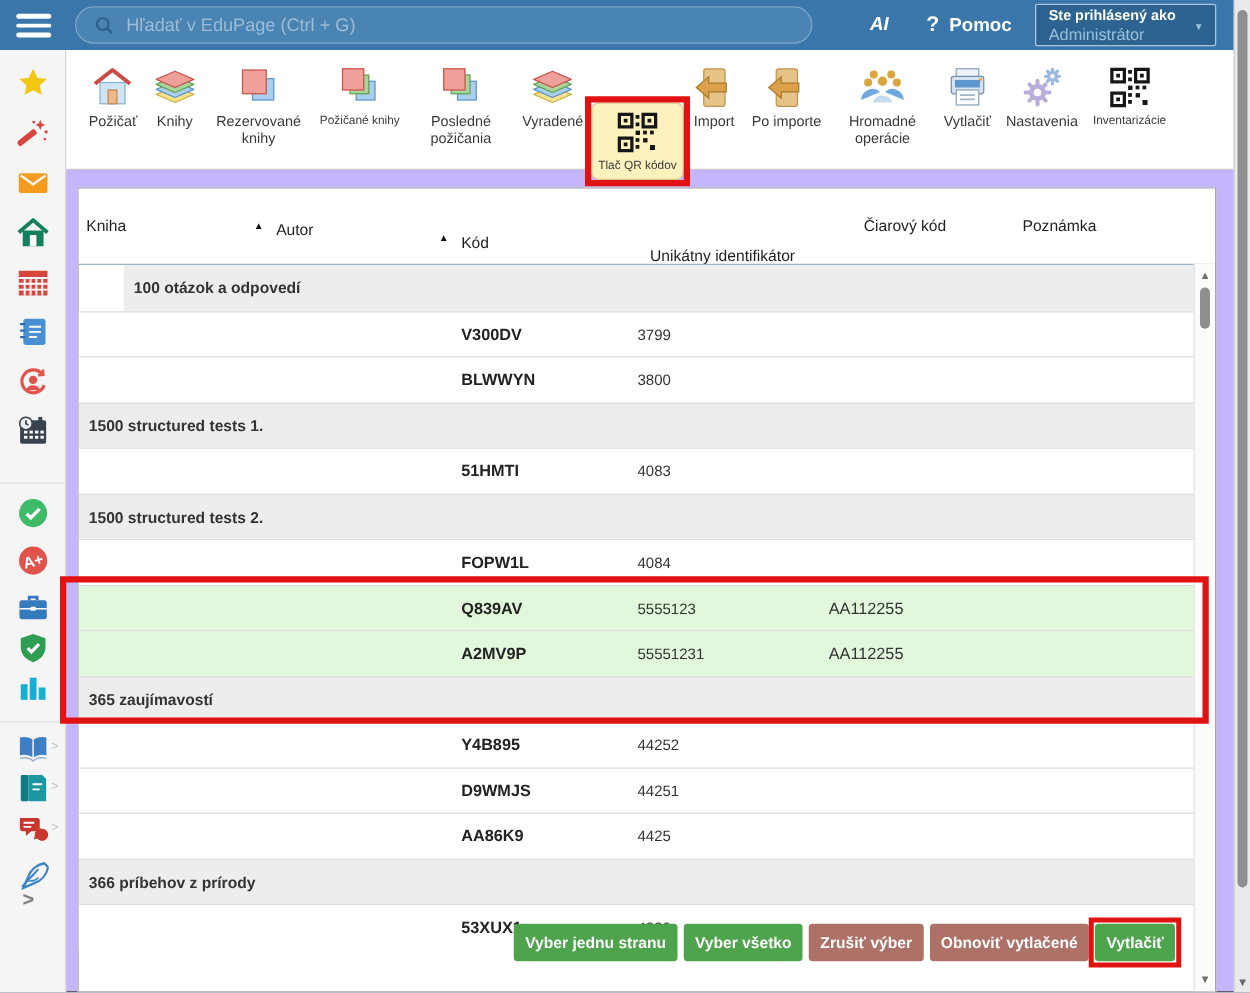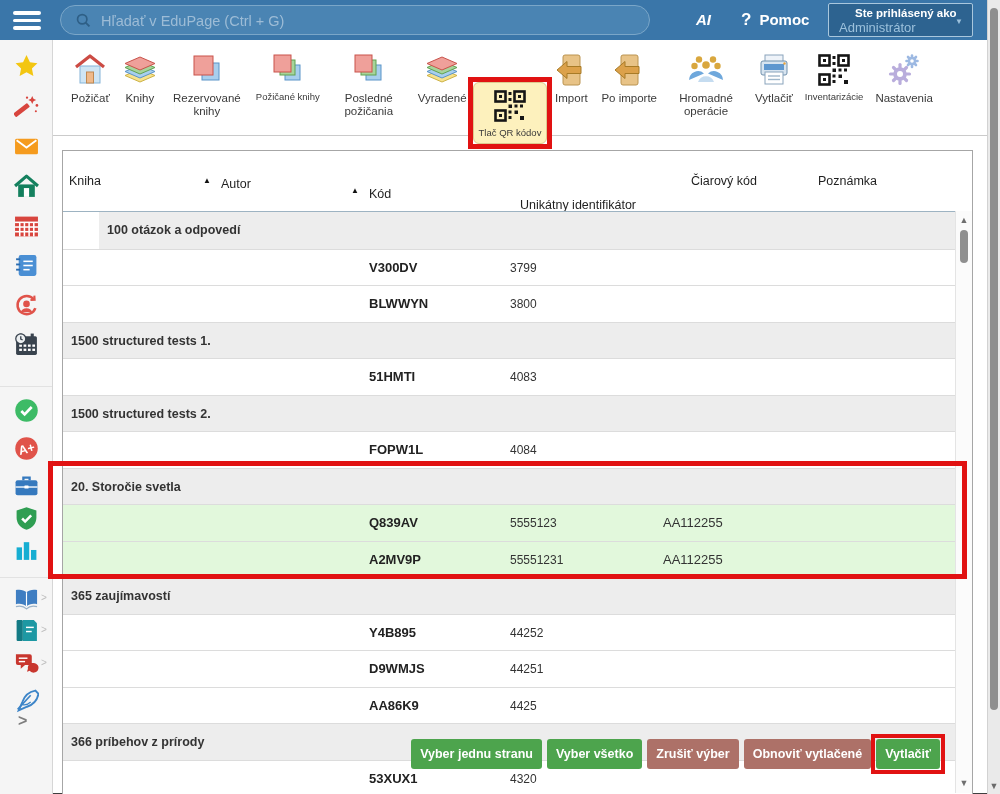--- a/index.html
+++ b/index.html
@@ -1,35 +1,35 @@
 <!DOCTYPE html>
 <html style="--topbar: #3a76a9; --selyellow: #fdf1bd; --rowsel: #e2f8dc; --ann: #e11212; --btngreen: #4da44d; --btnbrown: #ad7168;"><head>
 <meta charset="utf-8">
 <style>
   html,body{margin:0;padding:0;background:#e8e8e8;}
-  .window{position:relative;width:1000px;height:794px;background:#ffffff;overflow:hidden;
+  .window{position:relative;width:1000px;height:794px;background:#c4b5fd;overflow:hidden;
     box-shadow:inset 0 0 0 1px #3f3f3f;font-family:"Liberation Sans",sans-serif;}
 
   
   .topbar{position:absolute;left:0;top:0;width:987px;height:40px;background:var(--topbar,#3a76a9);}
   .hamburger{position:absolute;left:13px;top:11px;width:28px;cursor:pointer;}
   .hamburger i{display:block;height:3.5px;background:#fff;border-radius:2px;margin-bottom:4px;}
   .search{position:absolute;left:60px;top:5px;width:590px;height:30px;background:#4a84b3;
     border:1px solid #7aa6c8;border-radius:16px;box-sizing:border-box;}
   .mag{position:absolute;left:14px;top:6px;width:17px;height:17px;}
   .mag svg{width:100%;height:100%;display:block;}
   .search-input{position:absolute;left:38px;top:2px;width:530px;height:24px;background:transparent;
     border:none;outline:none;color:#d6e6f2;font-size:14.5px;font-family:inherit;}
   .search-input::placeholder{color:#9dbcd6;opacity:1;}
   .ai{position:absolute;left:696px;top:11px;color:#fff;font-weight:bold;font-size:15px;cursor:pointer;font-style:italic;}
   .help{position:absolute;left:741px;top:10px;color:#fff;font-weight:bold;font-size:15px;cursor:pointer;}
   .help .q{font-size:17px;margin-right:8px;}
   .account{position:absolute;left:828px;top:3px;width:145px;height:34px;background:#2d6390;
     border:1px solid #a9c7dd;border-radius:2px;box-sizing:border-box;cursor:pointer;}
-  .account .l1{margin:3px 0 0 26px;font-size:11.5px;font-weight:bold;color:#fff;}
+  .account .l1{margin:3px 0 0 10px;font-size:11.5px;font-weight:bold;color:#fff;}
   .account .l2{margin:1px 0 0 10px;font-size:13px;color:#9cc1dc;}
   .caret{position:absolute;right:9px;top:13px;font-size:8px;color:#9cc1dc;}
 
   
   .sidebar{position:absolute;left:0;top:40px;width:53px;bottom:0;background:#f5f5f5;
     border-right:1px solid #d6d6d6;box-sizing:border-box;}
   .sb-icon{position:absolute;left:14px;width:25px;height:25px;cursor:pointer;}
   .sb-icon svg{width:100%;height:100%;display:block;}
   .sb-div{position:absolute;left:0;width:100%;height:1px;background:#e2e2e2;}
   .sb-sub{position:absolute;left:41px;font-size:10px;color:#bdbdbd;}
@@ -390,20 +390,43 @@
               <line x1="11" y1="23" x2="23" y2="23"></line>
               <line x1="11" y1="26.5" x2="23" y2="26.5"></line>
             </g>
           </svg>
         </span>
         <span class="tb-label">Vytlačiť</span>
       </div>
       <div class="tb-item">
         <span class="tb-ico">
           <svg viewBox="0 0 34 34">
+            <g stroke="#9db9e2" stroke-width="2.6" stroke-linecap="round">
+              <line x1="25" y1="2.5" x2="25" y2="14"></line>
+              <line x1="19.5" y1="8" x2="30.5" y2="8"></line>
+              <line x1="21" y1="4" x2="29" y2="12"></line>
+              <line x1="29" y1="4" x2="21" y2="12"></line>
+            </g>
+            <circle cx="25" cy="8" r="4.2" fill="#9db9e2"></circle>
+            <circle cx="25" cy="8" r="1.8" fill="#fff"></circle>
+            <g stroke="#b9addc" stroke-width="3.2" stroke-linecap="round">
+              <line x1="13" y1="11.5" x2="13" y2="30.5"></line>
+              <line x1="3.5" y1="21" x2="22.5" y2="21"></line>
+              <line x1="6.5" y1="14.5" x2="19.5" y2="27.5"></line>
+              <line x1="19.5" y1="14.5" x2="6.5" y2="27.5"></line>
+            </g>
+            <circle cx="13" cy="21" r="6.8" fill="#b9addc"></circle>
+            <circle cx="13" cy="21" r="3" fill="#fff"></circle>
+          </svg>
+        </span>
+        <span class="tb-label">Nastavenia</span>
+      </div>
+      <div class="tb-item">
+        <span class="tb-ico">
+          <svg viewBox="0 0 34 34">
             <g fill="none" stroke="#161616" stroke-width="2.6">
               <rect x="2.5" y="2.5" width="10" height="10"></rect>
               <rect x="21.5" y="2.5" width="10" height="10"></rect>
               <rect x="2.5" y="21.5" width="10" height="10"></rect>
             </g>
             <g fill="#161616">
               <rect x="6" y="6" width="3" height="3"></rect>
               <rect x="25" y="6" width="3" height="3"></rect>
               <rect x="6" y="25" width="3" height="3"></rect>
               <rect x="15.5" y="3" width="3" height="3"></rect>
@@ -413,43 +436,20 @@
               <rect x="27" y="15.5" width="3" height="3"></rect>
               <rect x="15.5" y="21.5" width="3" height="3"></rect>
               <rect x="21.5" y="21.5" width="3.5" height="3.5"></rect>
               <rect x="27" y="27" width="4" height="4"></rect>
               <rect x="15.5" y="27" width="3" height="3"></rect>
             </g>
           </svg>
         </span>
         <span class="tb-label small">Inventarizácie</span>
       </div>
-      <div class="tb-item">
-        <span class="tb-ico">
-          <svg viewBox="0 0 34 34">
-            <g stroke="#9db9e2" stroke-width="2.6" stroke-linecap="round">
-              <line x1="25" y1="2.5" x2="25" y2="14"></line>
-              <line x1="19.5" y1="8" x2="30.5" y2="8"></line>
-              <line x1="21" y1="4" x2="29" y2="12"></line>
-              <line x1="29" y1="4" x2="21" y2="12"></line>
-            </g>
-            <circle cx="25" cy="8" r="4.2" fill="#9db9e2"></circle>
-            <circle cx="25" cy="8" r="1.8" fill="#fff"></circle>
-            <g stroke="#b9addc" stroke-width="3.2" stroke-linecap="round">
-              <line x1="13" y1="11.5" x2="13" y2="30.5"></line>
-              <line x1="3.5" y1="21" x2="22.5" y2="21"></line>
-              <line x1="6.5" y1="14.5" x2="19.5" y2="27.5"></line>
-              <line x1="19.5" y1="14.5" x2="6.5" y2="27.5"></line>
-            </g>
-            <circle cx="13" cy="21" r="6.8" fill="#b9addc"></circle>
-            <circle cx="13" cy="21" r="3" fill="#fff"></circle>
-          </svg>
-        </span>
-        <span class="tb-label">Nastavenia</span>
-      </div>
     </div>
 
   <div class="table">
     <div class="thead" id="thead">
         <div class="th th0"><span>Kniha</span></div>
         <div class="th th1"><span class="sort">▲</span><span>Autor</span></div>
         <div class="th th2"><span class="sort">▲</span><span>Kód</span></div>
         <div class="th th3"><span>Unikátny identifikátor exempláru knihy (Prírastkové číslo)</span></div>
         <div class="th th4"><span>Čiarový kód</span></div>
         <div class="th th5"><span>Poznámka</span></div>
@@ -477,23 +477,20 @@
           <span class="cellb"></span>
         </div>
         <div class="row group">
           <span class="title">1500 structured tests 2.</span>
         </div>
         <div class="row item">
           <span class="cellk">FOPW1L</span>
           <span class="cellu">4084</span>
           <span class="cellb"></span>
         </div>
-        <div class="row group">
-          <span class="title">20. Storočie svetla</span>
-        </div>
         <div class="row item sel">
           <span class="cellk">Q839AV</span>
           <span class="cellu">5555123</span>
           <span class="cellb">AA112255</span>
         </div>
         <div class="row item sel">
           <span class="cellk">A2MV9P</span>
           <span class="cellu">55551231</span>
           <span class="cellb">AA112255</span>
         </div>

